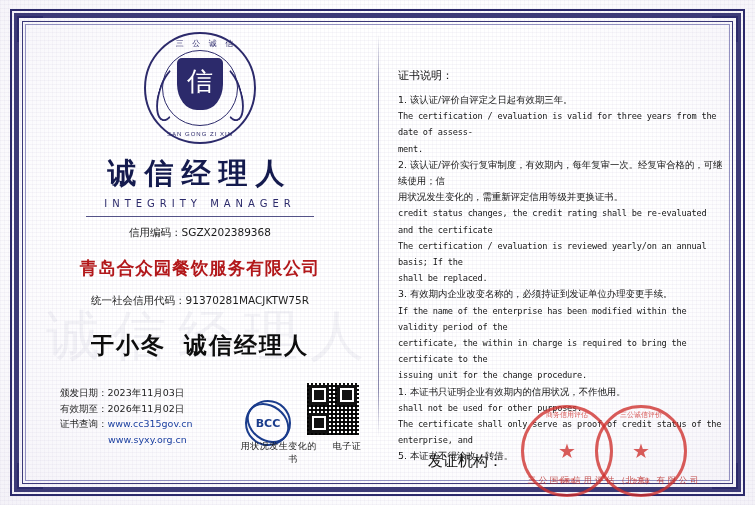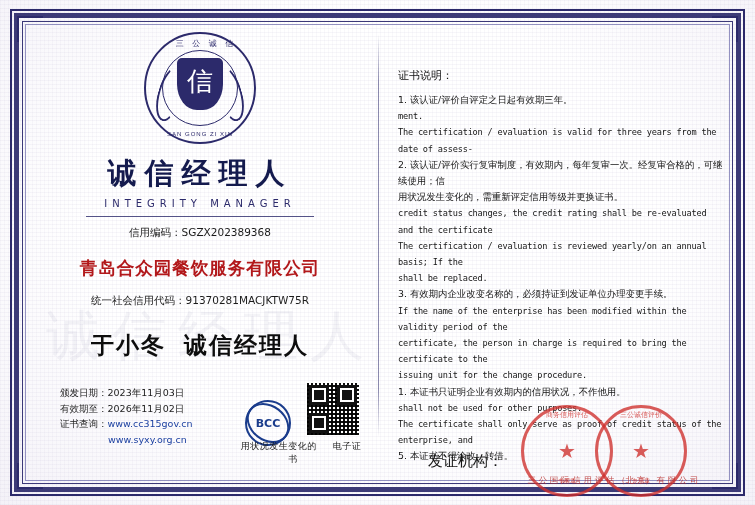--- a/index.html
+++ b/index.html
@@ -466,30 +466,30 @@
         </div>
       </div>
     </div>
 
     <div class="divider"></div>
 
     <div class="right-pane">
       <div class="notes-title">证书说明：</div>
       <div id="notes-list">
           <div class="note-item">1. 该认证/评价自评定之日起有效期三年。</div>
+          <div class="note-item en">The certification / evaluation is valid for three years from the date of assess-</div>
           <div class="note-item en">ment.</div>
-          <div class="note-item en">The certification / evaluation is valid for three years from the date of assess-</div>
           <div class="note-item">2. 该认证/评价实行复审制度，有效期内，每年复审一次。经复审合格的，可继续使用；信</div>
           <div class="note-item">用状况发生变化的，需重新评定信用等级并更换证书。</div>
           <div class="note-item en">credit status changes, the credit rating shall be re-evaluated and the certificate</div>
           <div class="note-item en">The certification / evaluation is reviewed yearly/on an annual basis; If the</div>
           <div class="note-item en">shall be replaced.</div>
           <div class="note-item">3. 有效期内企业改变名称的，必须持证到发证单位办理变更手续。</div>
           <div class="note-item en">If the name of the enterprise has been modified within the validity period of the</div>
-          <div class="note-item en">certificate, the person in charge is required to bring the certificate to the</div>
+          <div class="note-item en">certificate, the within in charge is required to bring the certificate to the</div>
           <div class="note-item en">issuing unit for the change procedure.</div>
           <div class="note-item">1. 本证书只证明企业有效期内的信用状况，不作他用。</div>
           <div class="note-item en">shall not be used for other purposes.</div>
           <div class="note-item en">The certificate shall only serve as proof of credit status of the enterprise, and</div>
           <div class="note-item">5. 本证书不得涂改、转借。</div>
         </div>
 
       <div class="issuer-row">发证机构：</div>
 
       <div class="seals">

